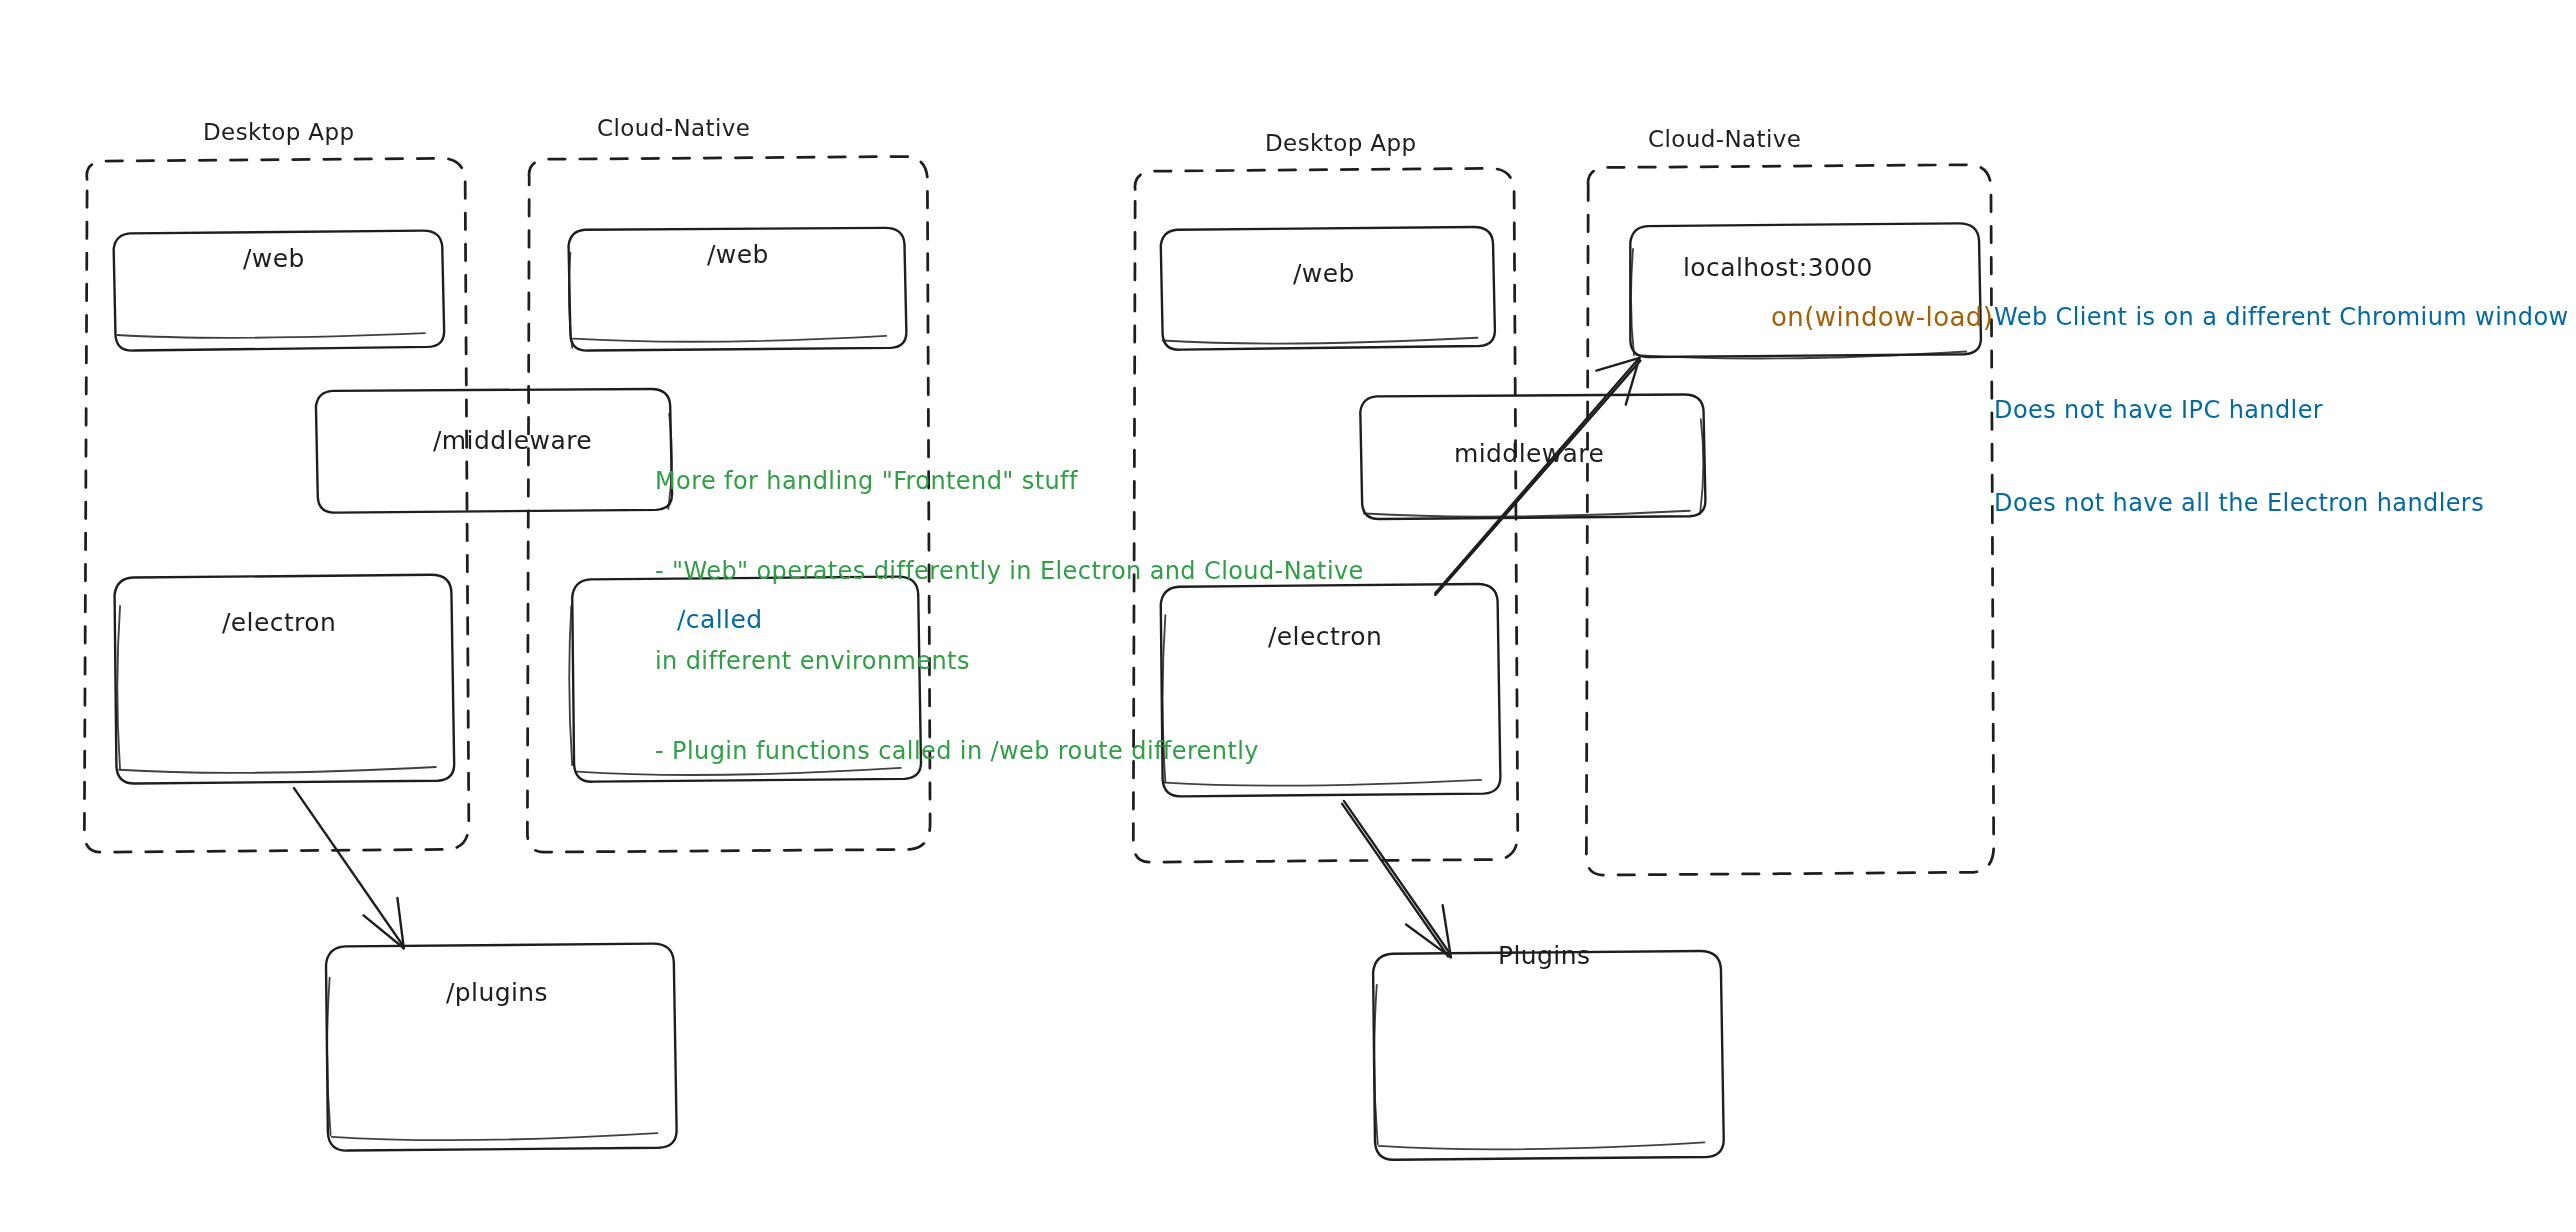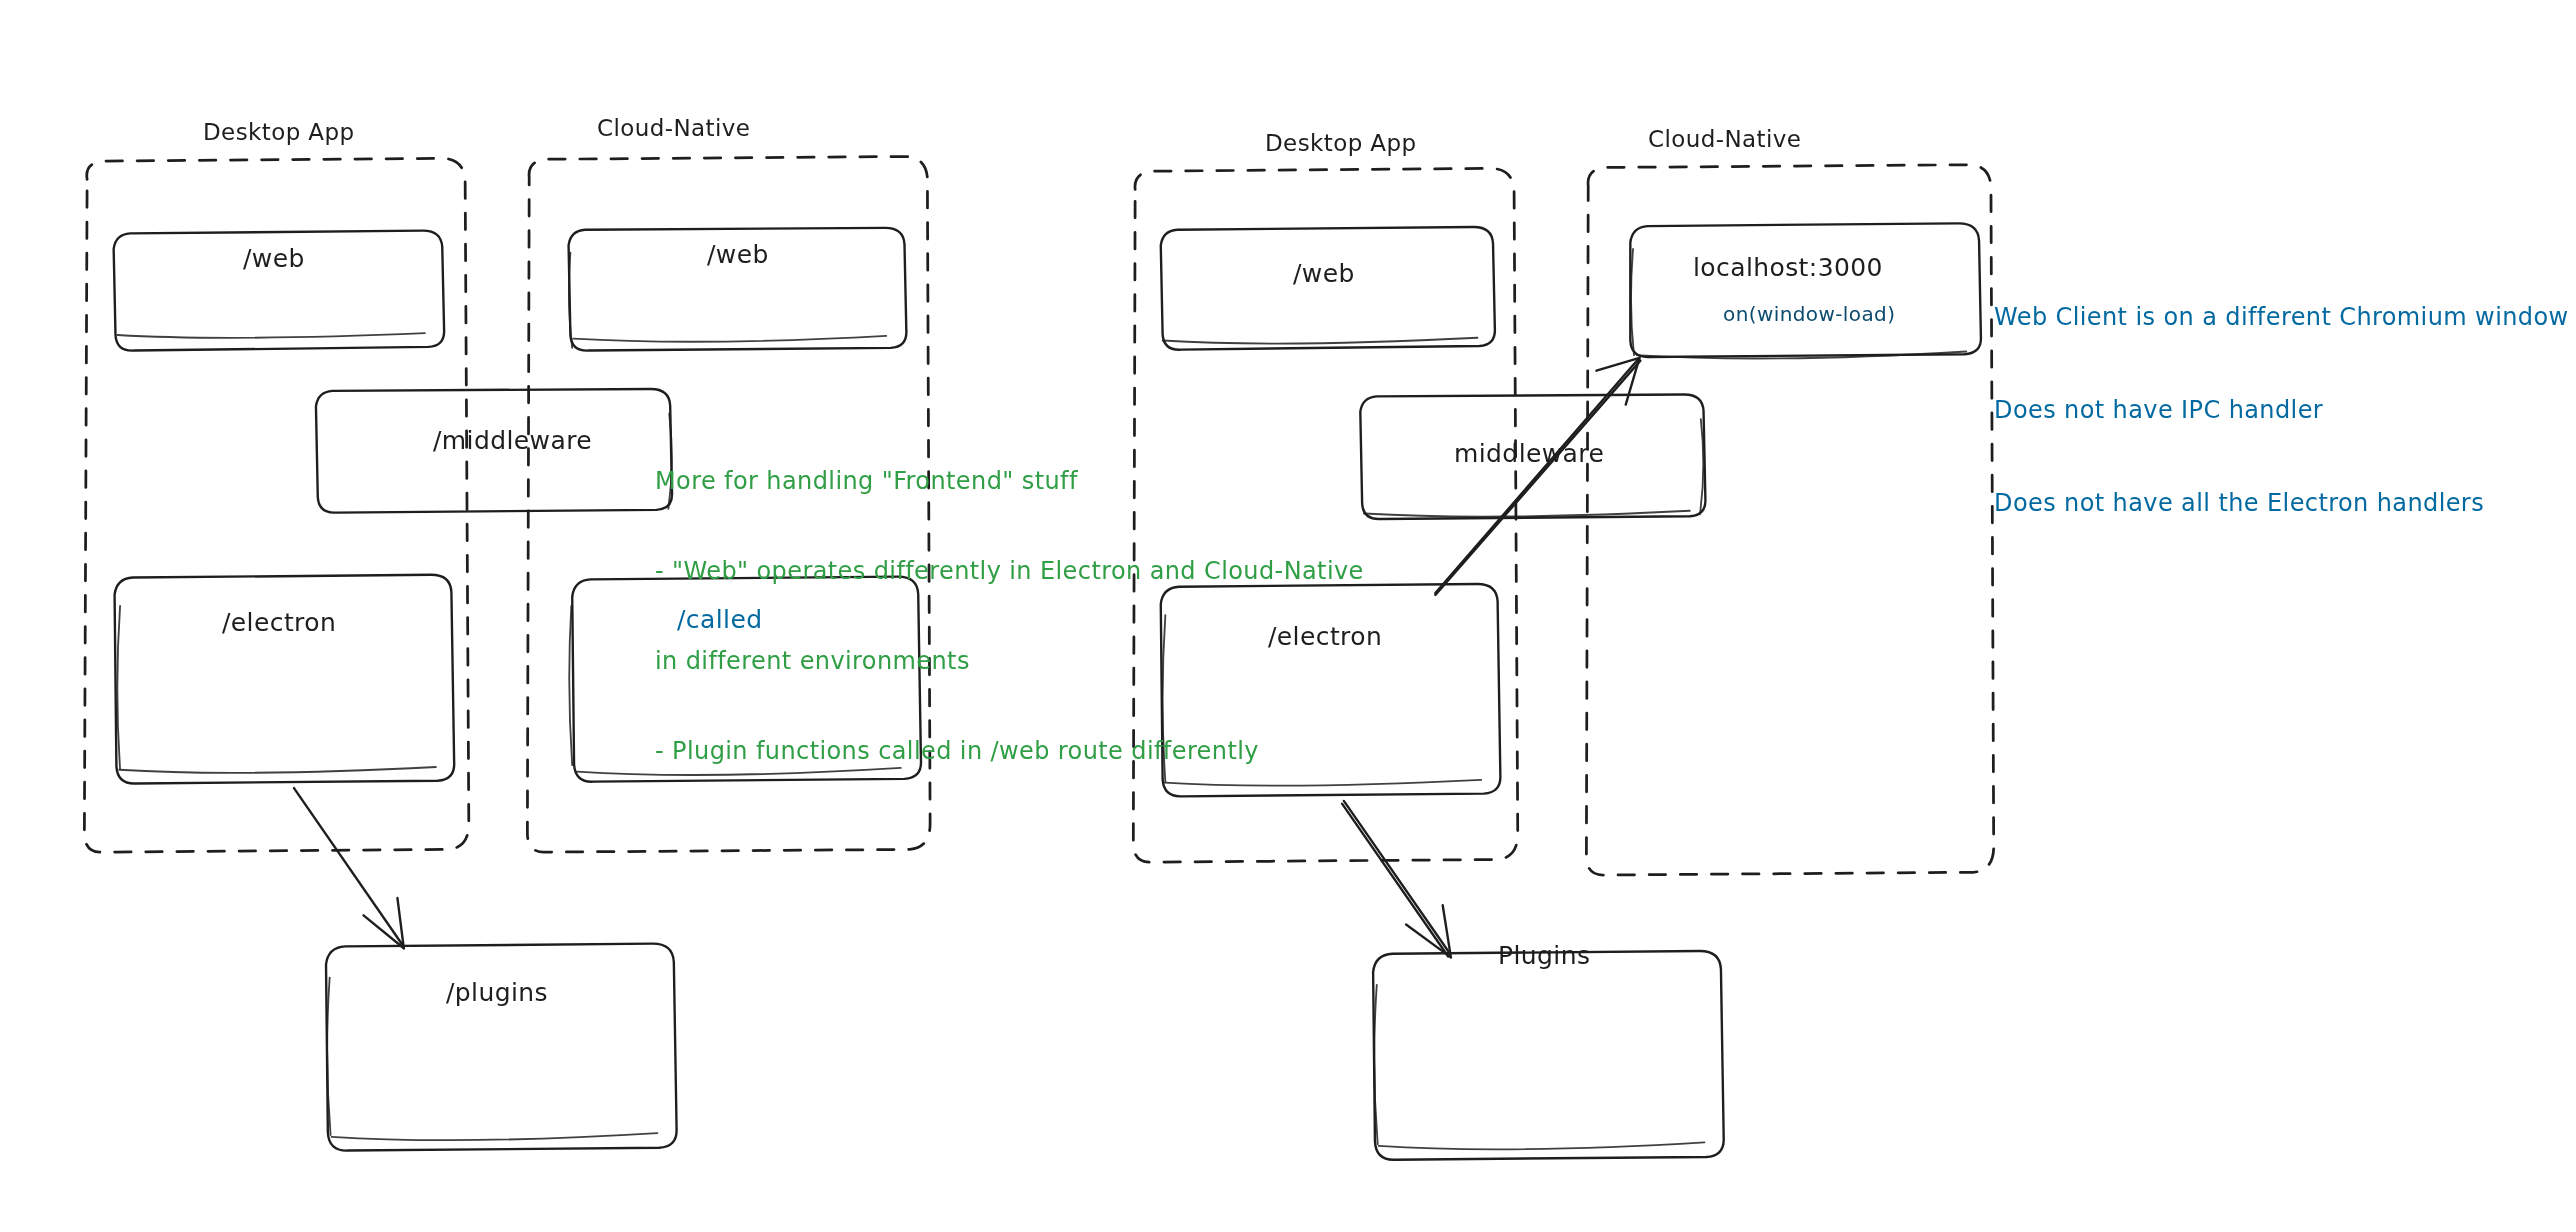--- a/index.html
+++ b/index.html
@@ -44,22 +44,23 @@
   .note.red {
     color: #0369a1;
   }
   .note {
     font-size: 24px;
     line-height: 30px;
     color: #2f9e44;
   }
   .note.red { line-height: 31px; }
   .sub-label {
-    font-size: 20px;
-    color: #0c4a6e;
+    font-size: 26px;
+    color: #a16207;
+    margin-left: 48px;
   }
 </style>
 </head>
 <body>
 
 <div id="canvas">
 
   <svg class="layer" viewBox="0 0 2814 1346" xmlns="http://www.w3.org/2000/svg">
     <defs>
       <style>
@@ -183,21 +184,21 @@
     <div>More for handling "Frontend" stuff</div>
     <div>- "Web" operates differently in Electron and Cloud-Native</div>
     <div>in different environments</div>
     <div>- Plugin functions called in /web route differently</div>
   </div>
 
   <div class="txt group-label" style="left:1265px; top:130px;">Desktop App</div>
   <div class="txt group-label" style="left:1648px; top:126px;">Cloud-Native</div>
 
   <div class="txt box-label" style="left:1293px; top:259px;">/web</div>
-  <div class="txt box-label" style="left:1683px; top:253px;margin-left:10px;">localhost:3000</div>
+  <div class="txt box-label" style="left:1683px; top:253px;">localhost:3000</div>
   <div class="txt sub-label" style="left:1723px; top:302px;">on(window-load)</div>
   <div class="txt box-label" style="left:1454px; top:439px;">middleware</div>
   <div class="txt box-label" style="left:1268px; top:622px;">/electron</div>
   <div class="txt box-label" style="left:1498px; top:941px;">Plugins</div>
 
   <div class="txt note red" style="left:1994px; top:240px;">
     <div>Web Client is on a different Chromium window</div>
     <div>Does not have IPC handler</div>
     <div>Does not have all the Electron handlers</div>
   </div>

